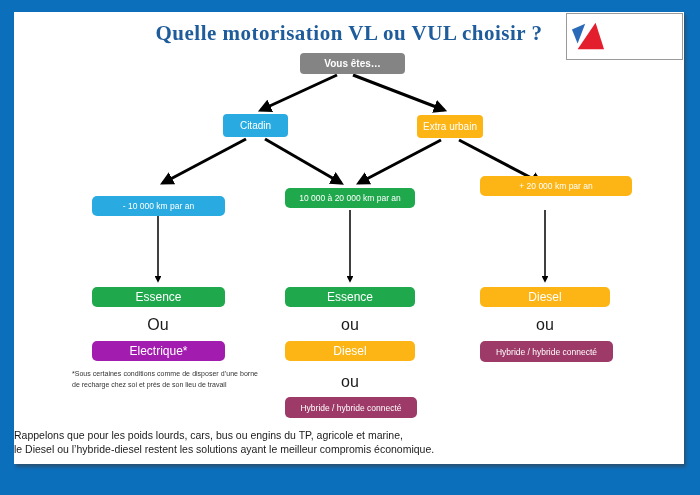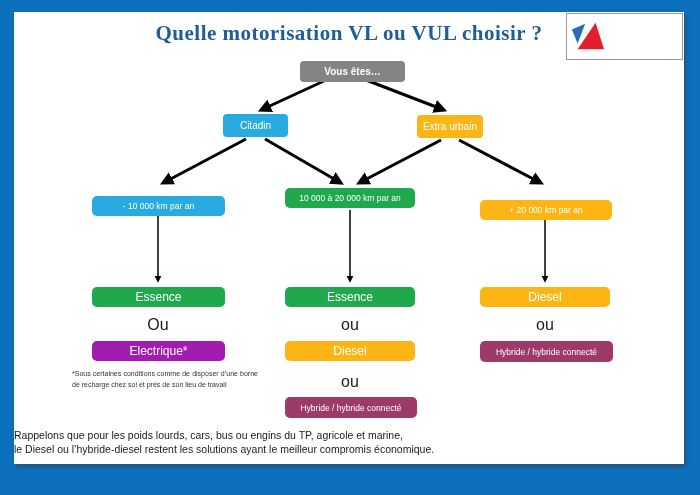--- a/index.html
+++ b/index.html
@@ -74,28 +74,28 @@
         <line x1="427" y1="128" x2="345" y2="171" marker-end="url(#ah)"></line>
         <line x1="445" y1="128" x2="527" y2="171" marker-end="url(#ah)"></line>
       </g>
       <g stroke="#000" stroke-width="1.5" fill="none">
         <line x1="144" y1="198" x2="144" y2="269" marker-end="url(#ah)"></line>
         <line x1="336" y1="198" x2="336" y2="269" marker-end="url(#ah)"></line>
         <line x1="531" y1="198" x2="531" y2="269" marker-end="url(#ah)"></line>
       </g>
     </svg>
 
-    <div class="node root" style="left: 286px; top: 41px; width: 105px; height: 21px; background-color: rgb(132, 132, 132); margin-top: 8px;">Vous êtes…</div>
+    <div class="node root" style="left: 286px; top: 41px; width: 105px; height: 21px; background-color: rgb(132, 132, 132);">Vous êtes…</div>
 
     <div class="node lvl2" style="left: 403px; top: 103px; width: 66px; height: 23px; background-color: rgb(252, 181, 20);">Extra urbain</div>
     <div class="node lvl2" style="left: 209px; top: 102px; width: 65px; height: 23px; background-color: rgb(41, 171, 226);">Citadin</div>
 
     <div class="node km" style="left: 78px; top: 184px; width: 133px; height: 20px; background-color: rgb(41, 171, 226);">- 10 000 km par an</div>
     <div class="node km" style="left: 271px; top: 176px; width: 130px; height: 20px; background-color: rgb(31, 168, 76);">10 000 à 20 000 km par an</div>
-    <div class="node km" style="left: 466px; top: 188px; width: 132px; height: 20px; background-color: rgb(252, 181, 20);">+ 20 000 km par an</div>
+    <div class="node km" style="left: 466px; top: 164px; width: 152px; height: 20px; background-color: rgb(252, 181, 20);">+ 20 000 km par an</div>
 
     <div class="node opt" style="left: 78px; top: 275px; width: 133px; height: 20px; background-color: rgb(31, 168, 76);">Essence</div>
     <div class="sep" style="left:144px; top:304px;">Ou</div>
     <div class="node opt" style="left: 78px; top: 329px; width: 133px; height: 20px; background-color: #a21caf;">Electrique*</div>
 
     <div class="node opt" style="left: 271px; top: 275px; width: 130px; height: 20px; background-color: rgb(31, 168, 76);">Essence</div>
     <div class="sep" style="left:336px; top:304px;">ou</div>
     <div class="node opt" style="left: 271px; top: 329px; width: 130px; height: 20px; background-color: rgb(252, 181, 20);">Diesel</div>
     <div class="sep" style="left:336px; top:361px;">ou</div>
     <div class="node opt" style="left: 271px; top: 385px; width: 132px; height: 21px; font-size: 8.5px; background-color: rgb(157, 58, 104);">Hybride / hybride connecté</div>

